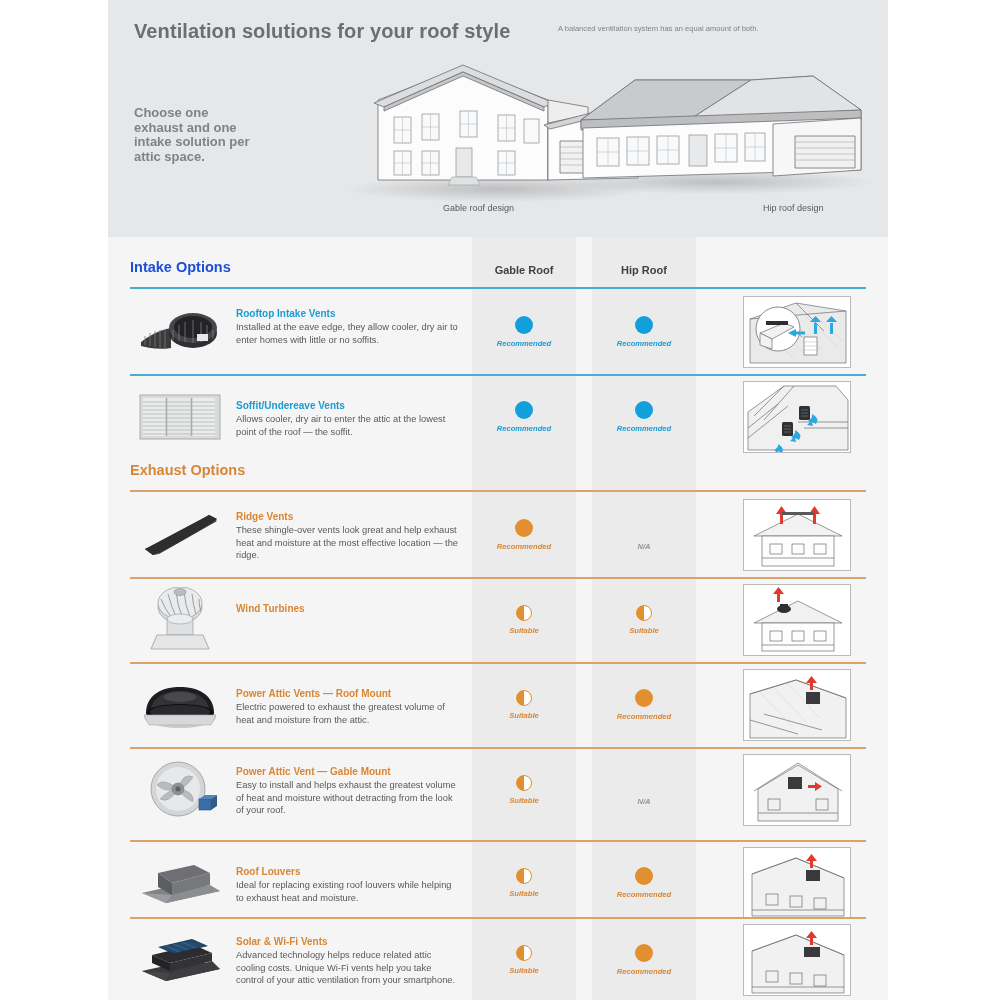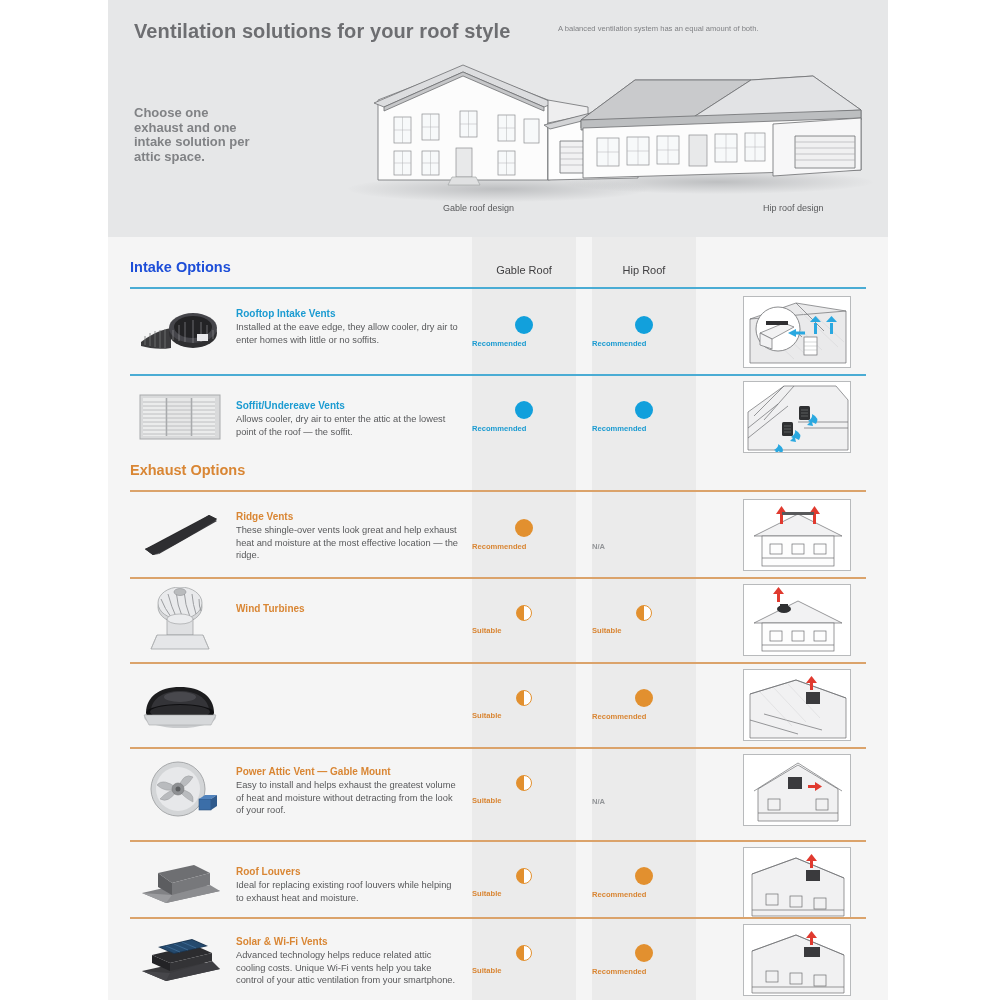--- a/index.html
+++ b/index.html
@@ -67,21 +67,21 @@
   }
   .sec-intake { top: 22px; }
   .sec-intake .lbl { color: #1d4ed8; }
   .sec-intake .rule { background: #4aacd4; }
   .sec-exhaust { top: 225px; }
   .sec-exhaust .lbl { color: #d98634; }
   .sec-exhaust .rule { background: #dba36b; }
 
   .colhead {
     position: absolute; top: 27px; width: 104px; text-align: center;
-    font-size: 11px; color: #414042; font-weight: normal;
+    font-size: 11px; color: #414042; font-weight: bold;
   }
   .colhead-gable { left: 364px; }
   .colhead-hip   { left: 484px; }
 
   
   .row { position: absolute; left: 0; width: 780px; }
   .row .divider {
     position: absolute; left: 22px; top: 0; width: 736px; height: 1.5px;
   }
   .row.intake .divider { background: #4aacd4; }
@@ -93,21 +93,21 @@
   }
   .thumb svg { display: block; }
 
   .copy { position: absolute; left: 128px; width: 225px; }
   .copy .ttl { font-size: 10px; font-weight: bold; line-height: 14px; }
   .copy.intake .ttl { color: #1b9bd1; }
   .copy.exhaust .ttl { color: #d98634; }
   .copy .dsc { font-size: 9.3px; color: #58595b; line-height: 12.6px; }
 
   .statuscell {
-    position: absolute; width: 104px; 
+    position: absolute; width: 104px; text-align: center; font-style: italic;
   }
   .statuscell.gable { left: 364px; }
   .statuscell.hip   { left: 484px; }
   .statuscell .dot { margin: 0 auto; }
   .statuscell .st {
     margin-top: 5px; font-size: 7.6px; font-weight: bold;
   }
   .st-rec-i { color: #1b9bd1; }
   .st-rec-e { color: #d98634; }
   .st-suit  { color: #d98634; }
@@ -530,20 +530,24 @@
         <svg width="86" height="52" viewBox="0 0 86 52">
           <ellipse cx="43" cy="38" rx="36" ry="11" fill="#c9cbcd"></ellipse>
           <path d="M9,34 C9,18 22,8 43,8 C64,8 77,18 77,34 Z" fill="#1d1d1f"></path>
           <path d="M14,30 C16,19 27,12 43,12 C59,12 70,19 72,30 Z" fill="#343438"></path>
           <ellipse cx="43" cy="34" rx="34" ry="9" fill="#0f0f11"></ellipse>
           <ellipse cx="43" cy="33" rx="30" ry="7" fill="#2a2a2d"></ellipse>
           <path d="M7,36 L79,36 L74,46 L12,46 Z" fill="#d6d8da" stroke="#a9abad" stroke-width="0.6"></path>
           <ellipse cx="43" cy="18" rx="16" ry="5" fill="#5a5a5f" opacity="0.55"></ellipse>
         </svg>
       </div>
+      <div class="copy exhaust" style="top:25px;">
+        <div class="ttl">Power Attic Vents — Roof Mount</div>
+        <div class="dsc">Electric powered to exhaust the greatest volume of heat and moisture from the attic.</div>
+      </div>
       <div class="statuscell gable" style="top:28px;">
         <div class="dot dot-suit"></div>
         <div class="st st-suit">Suitable</div>
       </div>
       <div class="statuscell hip" style="top:27px;">
         <div class="dot dot-rec-e"></div>
         <div class="st st-rec-e">Recommended</div>
       </div>
       <div class="illus">
         <div class="frame">

